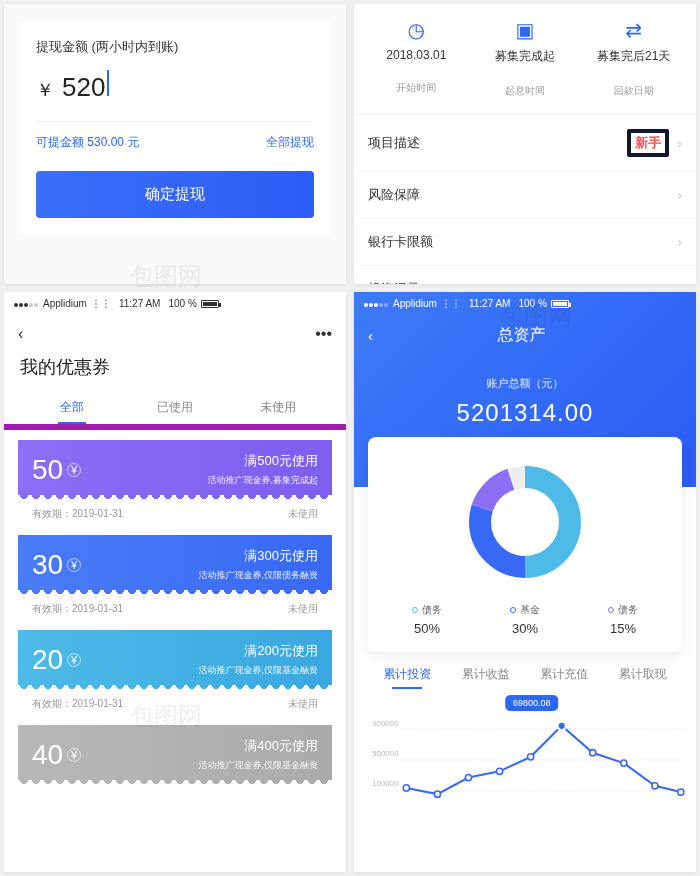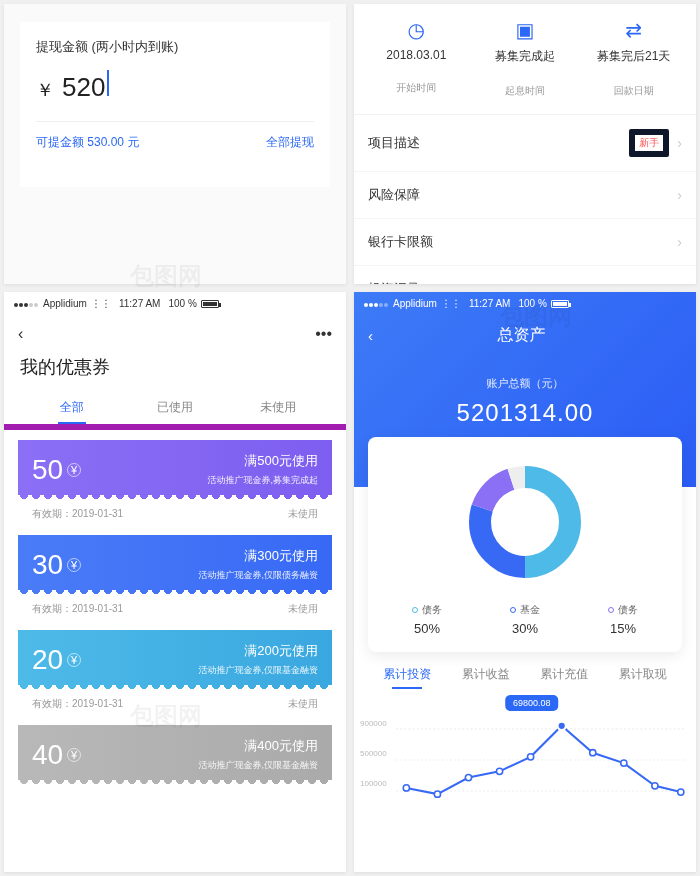--- a/index.html
+++ b/index.html
@@ -49,21 +49,21 @@
     
     .p2 { font-size: 12px; }
     .p2-top { display:flex; padding: 14px 8px 16px; border-bottom:1px solid #f2f2f2; }
     .p2-col { flex:1; text-align:center; }
     .p2-icon { color:#2b68f6; font-size:20px; margin-bottom:6px; }
     .p2-v { font-size:12px; color:#333; margin-bottom:19px; }
     .p2-s { font-size:10px; color:#999; }
     .p2-row { display:flex; justify-content:space-between; align-items:center; padding:14px 14px; border-bottom:1px solid #f5f5f5; font-size:13px; color:#333; }
     .p2-row .chev { color:#ccc; font-size:14px; margin-left:8px; }
     .p2-row .rt { display:flex; align-items:center; }
-    .p2-badge { border:6px solid #0f172a; color:#ff4d4f; font-size:10px; padding:1px 4px; border-radius:2px; }
+    .p2-badge { border:4px solid #0f172a; color:#ff4d4f; font-size:13px; padding:1px 4px; border-radius:2px;font-weight:bold; }
     .p2-sub { color:#aaa; font-size:11px; }
     
     .statusbar { display:flex; justify-content:flex-start; align-items:center; font-size:10px; padding:6px 10px; color:#333;gap:8px; }
     .statusbar.light { color:#fff; }
     .sb-l, .sb-r { display:flex; align-items:center; gap:4px; }
     .dots span { display:inline-block; width:4px; height:4px; border-radius:50%; background:#333; margin-right:1px; }
     .dots span:nth-child(n+4){ background:#ccc; }
     .dots.light span { background:#fff; }
     .dots.light span:nth-child(n+4){ background:rgba(255,255,255,0.4); }
     .batt { display:inline-block; width:18px; height:8px; border:1px solid currentColor; border-radius:1px; position:relative; }
@@ -103,21 +103,21 @@
     .donut svg { transform: rotate(-90deg); }
     .legend { display:flex; justify-content:space-around; font-size:10px; color:#666; }
     .legend div { text-align:center; }
     .legend .dot { display:inline-block; width:6px; height:6px; border-radius:50%; margin-right:4px; border:1px solid; }
     .legend .pct { font-size:13px; color:#333; margin-top:4px; }
     .p4-tabs { display:flex; padding:14px 14px 8px; font-size:12px; color:#888; }
     .p4-tabs div { flex:1; text-align:center; }
     .p4-tabs .act { color:#2b68f6; position:relative; }
     .p4-tabs .act::after { content:''; position:absolute; bottom:-6px; left:50%; transform:translateX(-50%); width:30px; height:2px; background:#2b68f6; }
     .p4-chart { padding:10px 14px; position:relative; height:130px; }
-    .p4-ylab { position:absolute; left:6px; font-size:8px; color:#bbb; }
+    .p4-ylab { position:absolute; left:18px; font-size:8px; color:#bbb; }
     .y1{top:88px;} .y2{top:58px;} .y3{top:28px;}
     .p4-line { position:absolute; left:42px; right:10px; top:12px; bottom:10px; }
     .p4-tooltip { position:absolute; top:4px; left:52%; background:#2b68f6; color:#fff; font-size:9px; padding:3px 8px; border-radius:5px; transform:translateX(-50%); }
     .p4-tooltip::after { content:''; position:absolute; bottom:-4px; left:50%; transform:translateX(-50%); border:4px solid transparent; border-top-color:#2b68f6; }
   </style>
 </head>
 <body>
 
 <div class="panel p1">
   <div class="p1-inner">
@@ -128,20 +128,21 @@
       <span class="p1-cursor"></span>
     </div>
     <hr class="p1-hr">
     <div class="p1-avail">
       <div class="l">
         <span>可提金额</span>
         <span>530.00 元</span>
       </div>
       <div class="r">全部提现</div>
     </div>
+    <button class="p1-btn">确定提现</button>
   </div>
 </div>
 
 <div class="panel p2">
   <div class="p2-top">
     <div class="p2-col">
       <div class="p2-icon">◷</div>
       <div class="p2-v">2018.03.01</div>
       <div class="p2-s">开始时间</div>
     </div>

